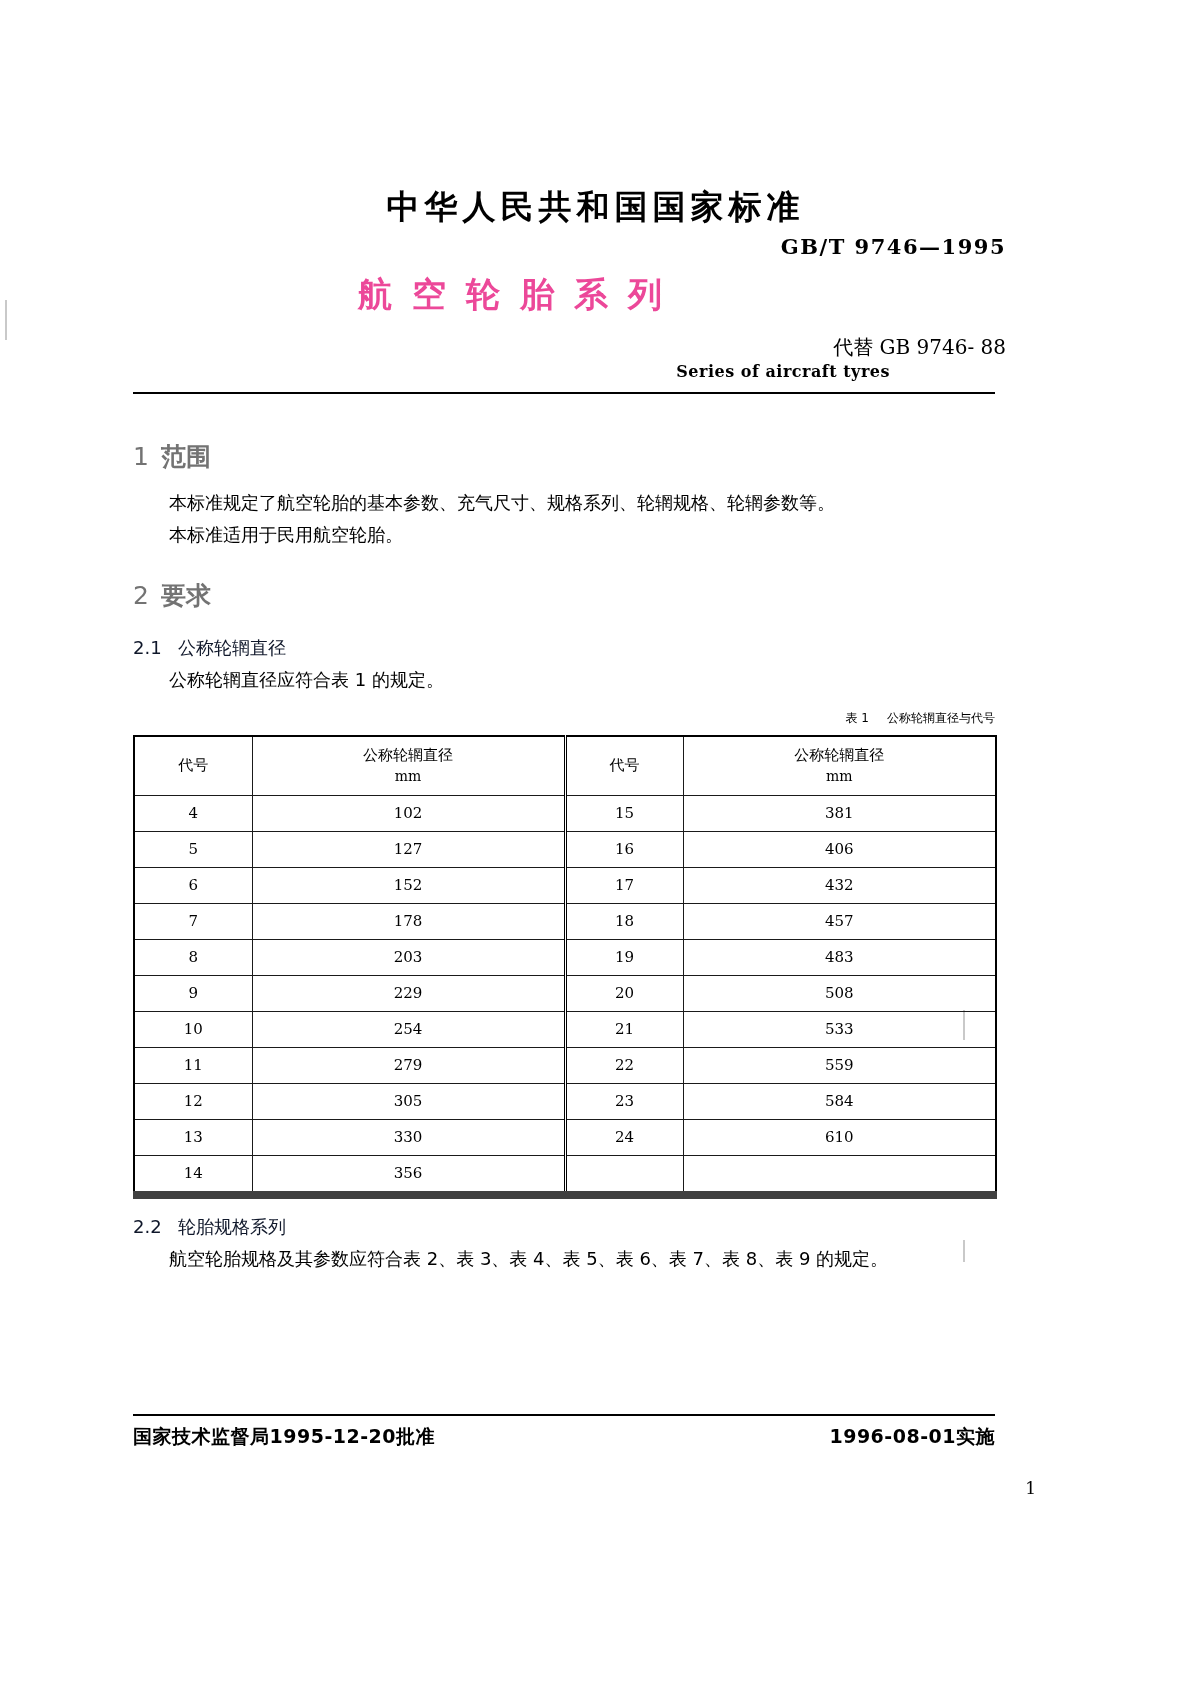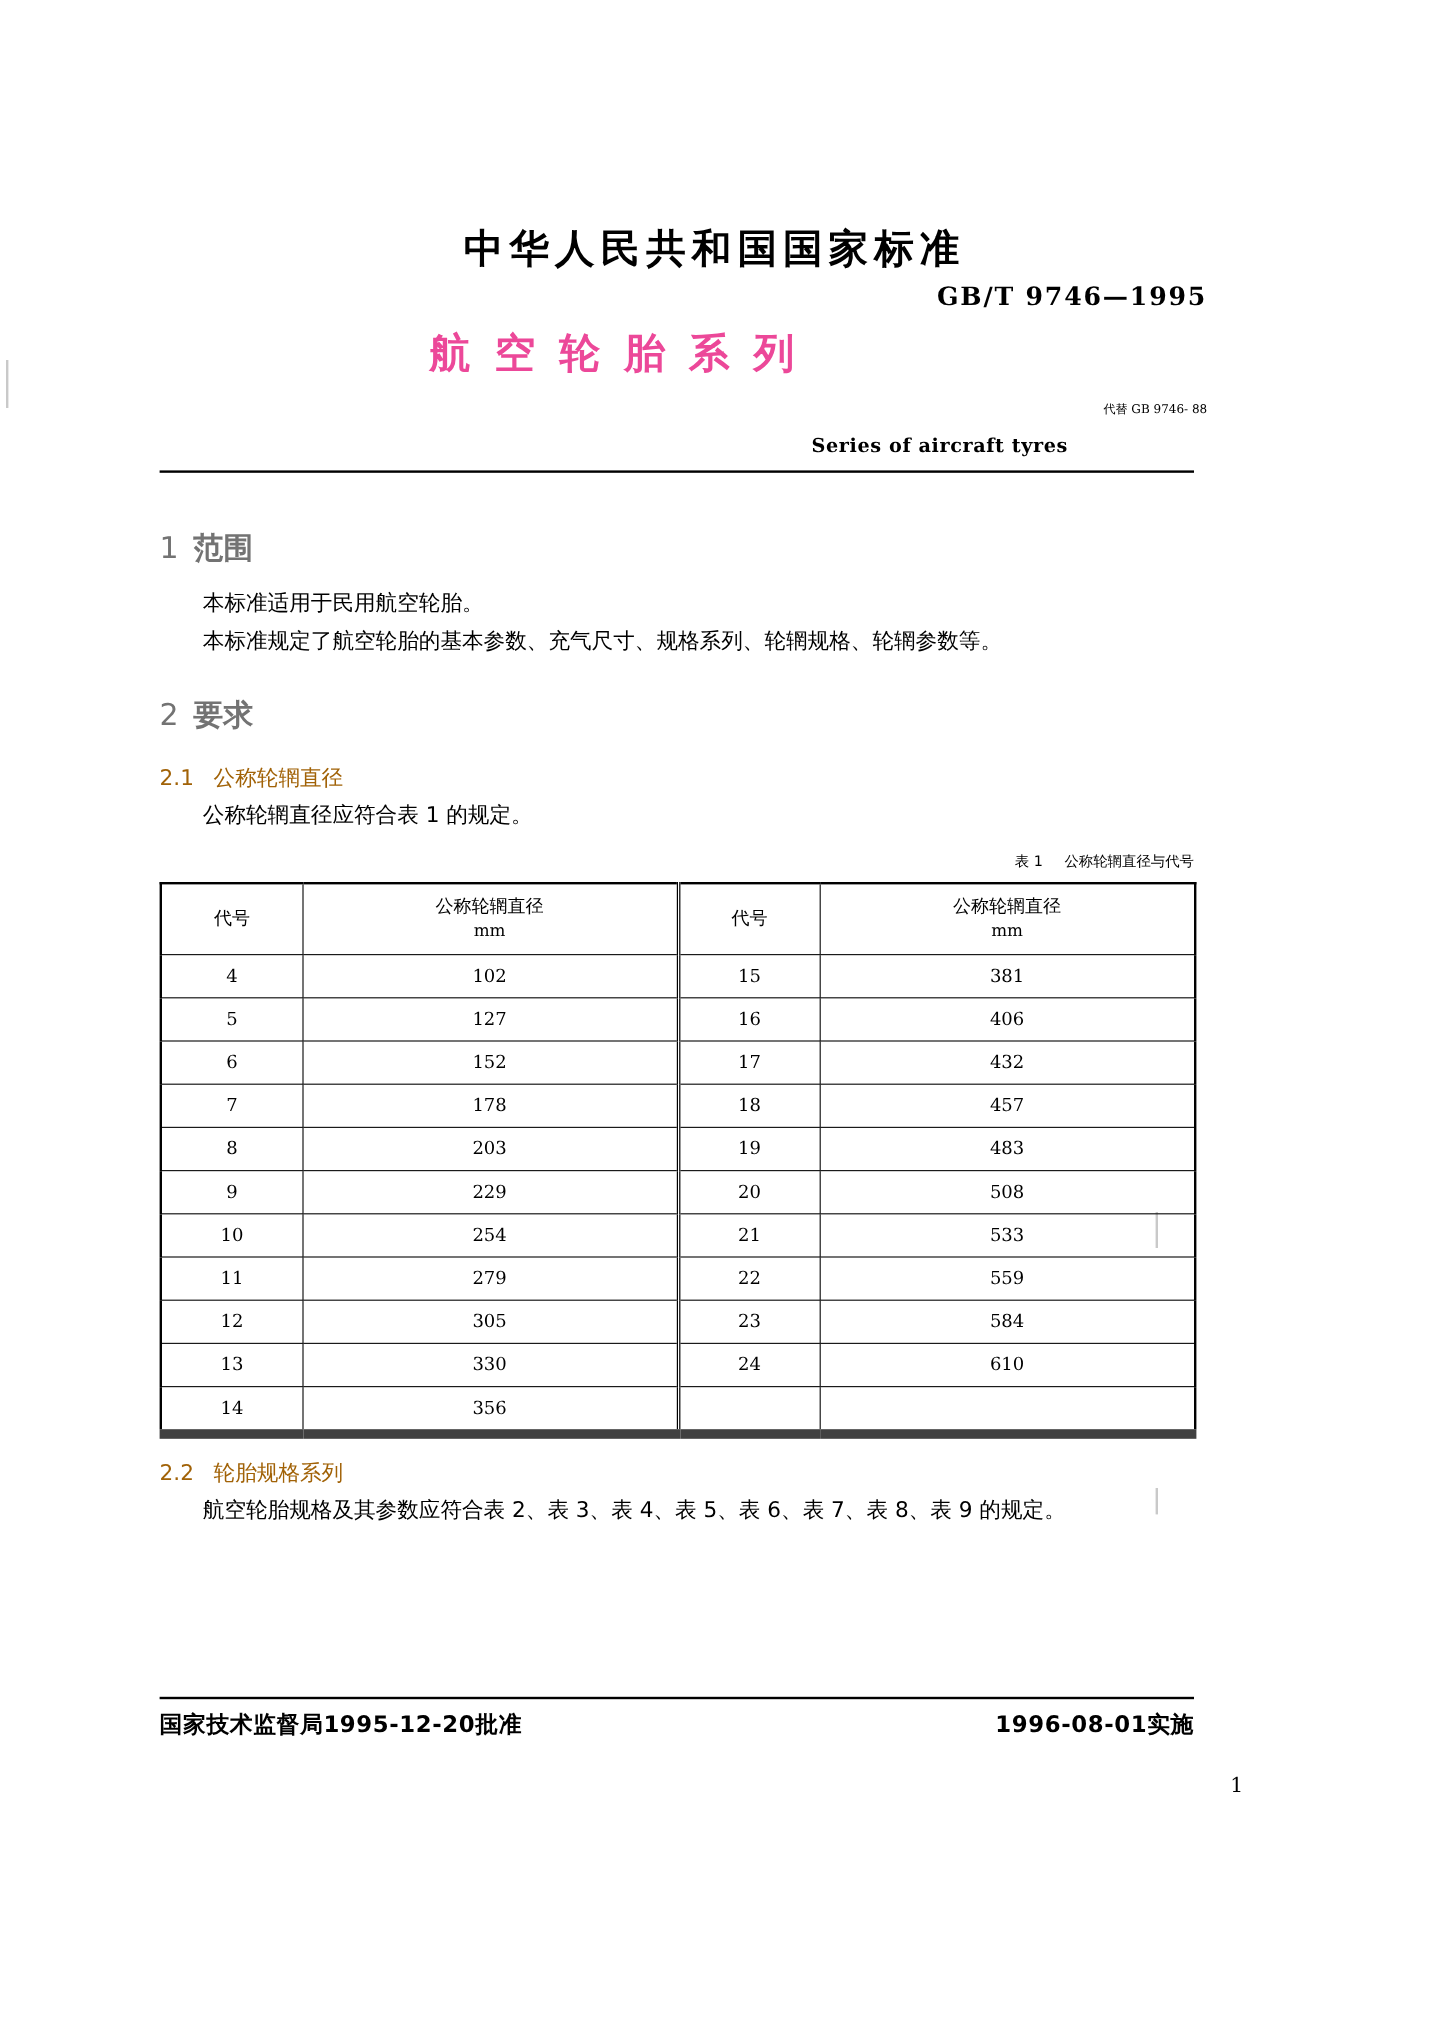--- a/index.html
+++ b/index.html
@@ -61,21 +61,21 @@
     font-size: 21px;
     letter-spacing: 1.5px;
     white-space: nowrap;
     color: #000;
   }
   .std-replaces {
     position: absolute;
     right: 185px;
     top: 62px;
     font-family: "DejaVu Serif", "Liberation Serif", serif;
-    font-size: 10px;
+    font-size: 20px;
     white-space: nowrap;
     color: #000;
   }
   .doc-subtitle {
     text-align: right;
     font-family: "DejaVu Serif", "Liberation Serif", serif;
     font-weight: bold;
     font-size: 16px;
     letter-spacing: 0.5px;
     margin-top: 38px;
@@ -107,21 +107,21 @@
   }
   .sec-h1 .num {
     font-weight: normal;
     display: inline-block;
     width: 28px;
   }
   .sec-h2 {
     font-size: 18px;
     font-weight: normal;
     margin: 0 0 6px 0;
-    color: #a16207;
+    color: #0f172a;
   }
   .sec-h2 .num {
     display: inline-block;
     width: 45px;
   }
   .para {
     font-size: 18px;
     margin: 0 0 4px 0;
     text-indent: 36px;
     line-height: 1.55;
@@ -244,22 +244,22 @@
   </div>
 
   <div class="header-rule"></div>
 
   <div class="body-area">
 
     <div class="sec-h1">
       <span class="num">1</span><span>范围</span>
     </div>
 
+    <p class="para">本标准规定了航空轮胎的基本参数、充气尺寸、规格系列、轮辋规格、轮辋参数等。</p>
     <p class="para">本标准适用于民用航空轮胎。</p>
-    <p class="para">本标准规定了航空轮胎的基本参数、充气尺寸、规格系列、轮辋规格、轮辋参数等。</p>
 
     <div class="gap-lg"></div>
 
     <div class="sec-h1">
       <span class="num">2</span><span>要求</span>
     </div>
 
     <div class="gap-sm"></div>
 
     <div class="sec-h2">

